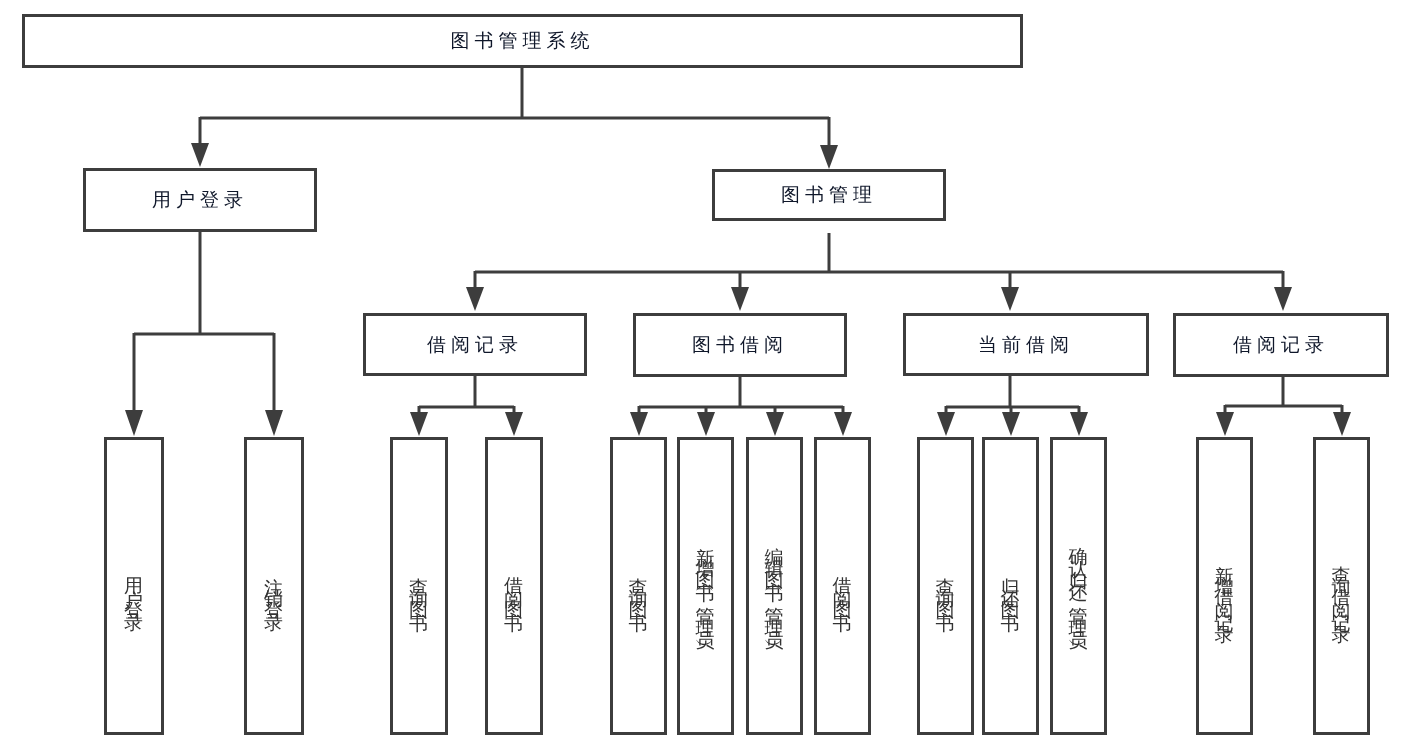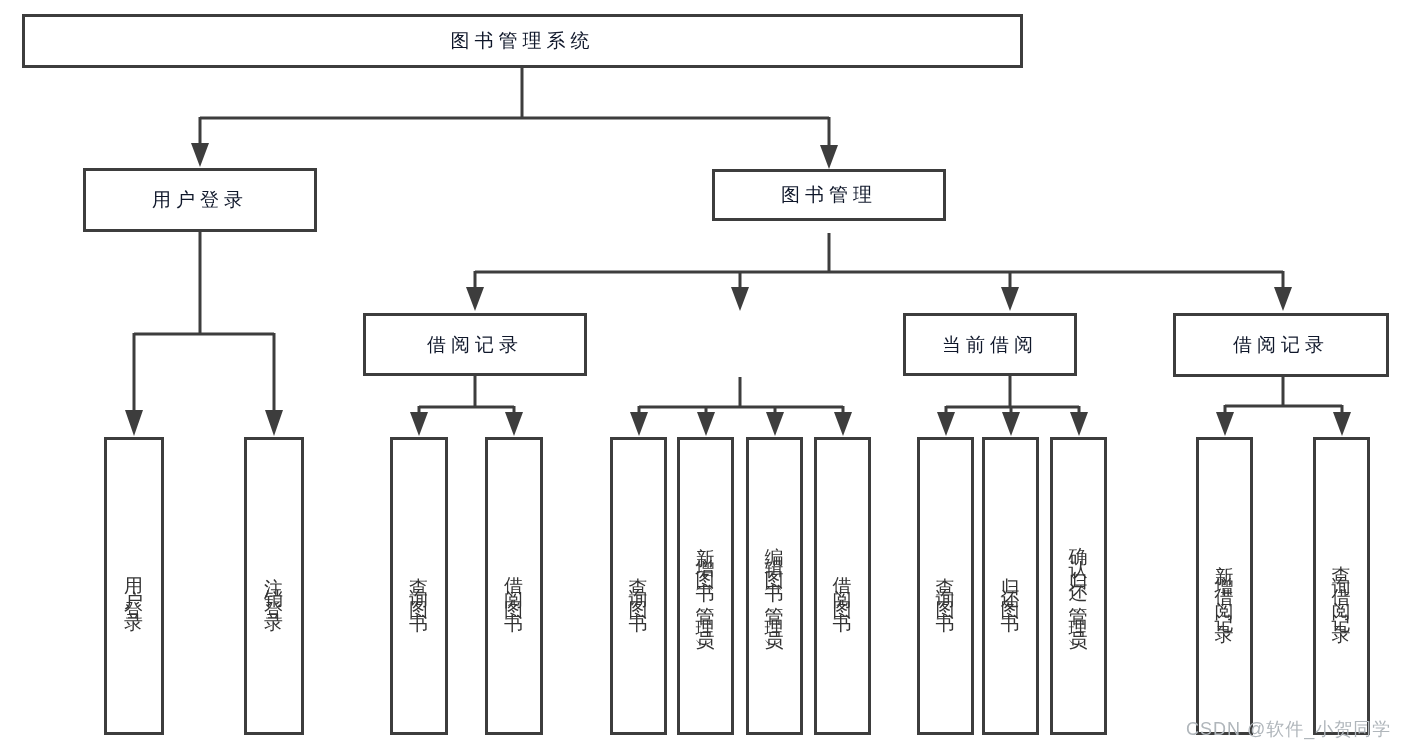--- a/index.html
+++ b/index.html
@@ -134,21 +134,24 @@
   <div class="node h" style="left:83px;top:168px;width:234px;height:64px">
     <span>用户登录</span>
   </div>
   <div class="node h" style="left:712px;top:169px;width:234px;height:52px">
     <span>图书管理</span>
   </div>
 
   <div class="node h" style="left:363px;top:313px;width:224px;height:63px">
     <span>借阅记录</span>
   </div>
-  <div class="node h" style="left:903px;top:313px;width:174px;height:63px">
+  <div class="node h" style="left:633px;top:313px;width:214px;height:64px">
+    <span>图书借阅</span>
+  </div>
+  <div class="node h" style="left:903px;top:313px;width:246px;height:63px">
     <span>当前借阅</span>
   </div>
   <div class="node h" style="left:1173px;top:313px;width:216px;height:64px">
     <span>借阅记录</span>
   </div>
 
   <div class="node leaf" style="left:104px;top:437px;width:60px;height:298px">
     <span>用户登录</span>
   </div>
   <div class="node leaf" style="left:244px;top:437px;width:60px;height:298px">
@@ -185,15 +188,14 @@
     <span>确认归还（管理员）</span>
   </div>
 
   <div class="node leaf" style="left:1196px;top:437px;width:57px;height:298px">
     <span>新增借阅记录</span>
   </div>
   <div class="node leaf" style="left:1313px;top:437px;width:57px;height:298px">
     <span>查询借阅记录</span>
   </div>
 
-  <div class="watermark">CSDN @软件_小贺同学</div>
 
 </div>
 
 </body></html>

